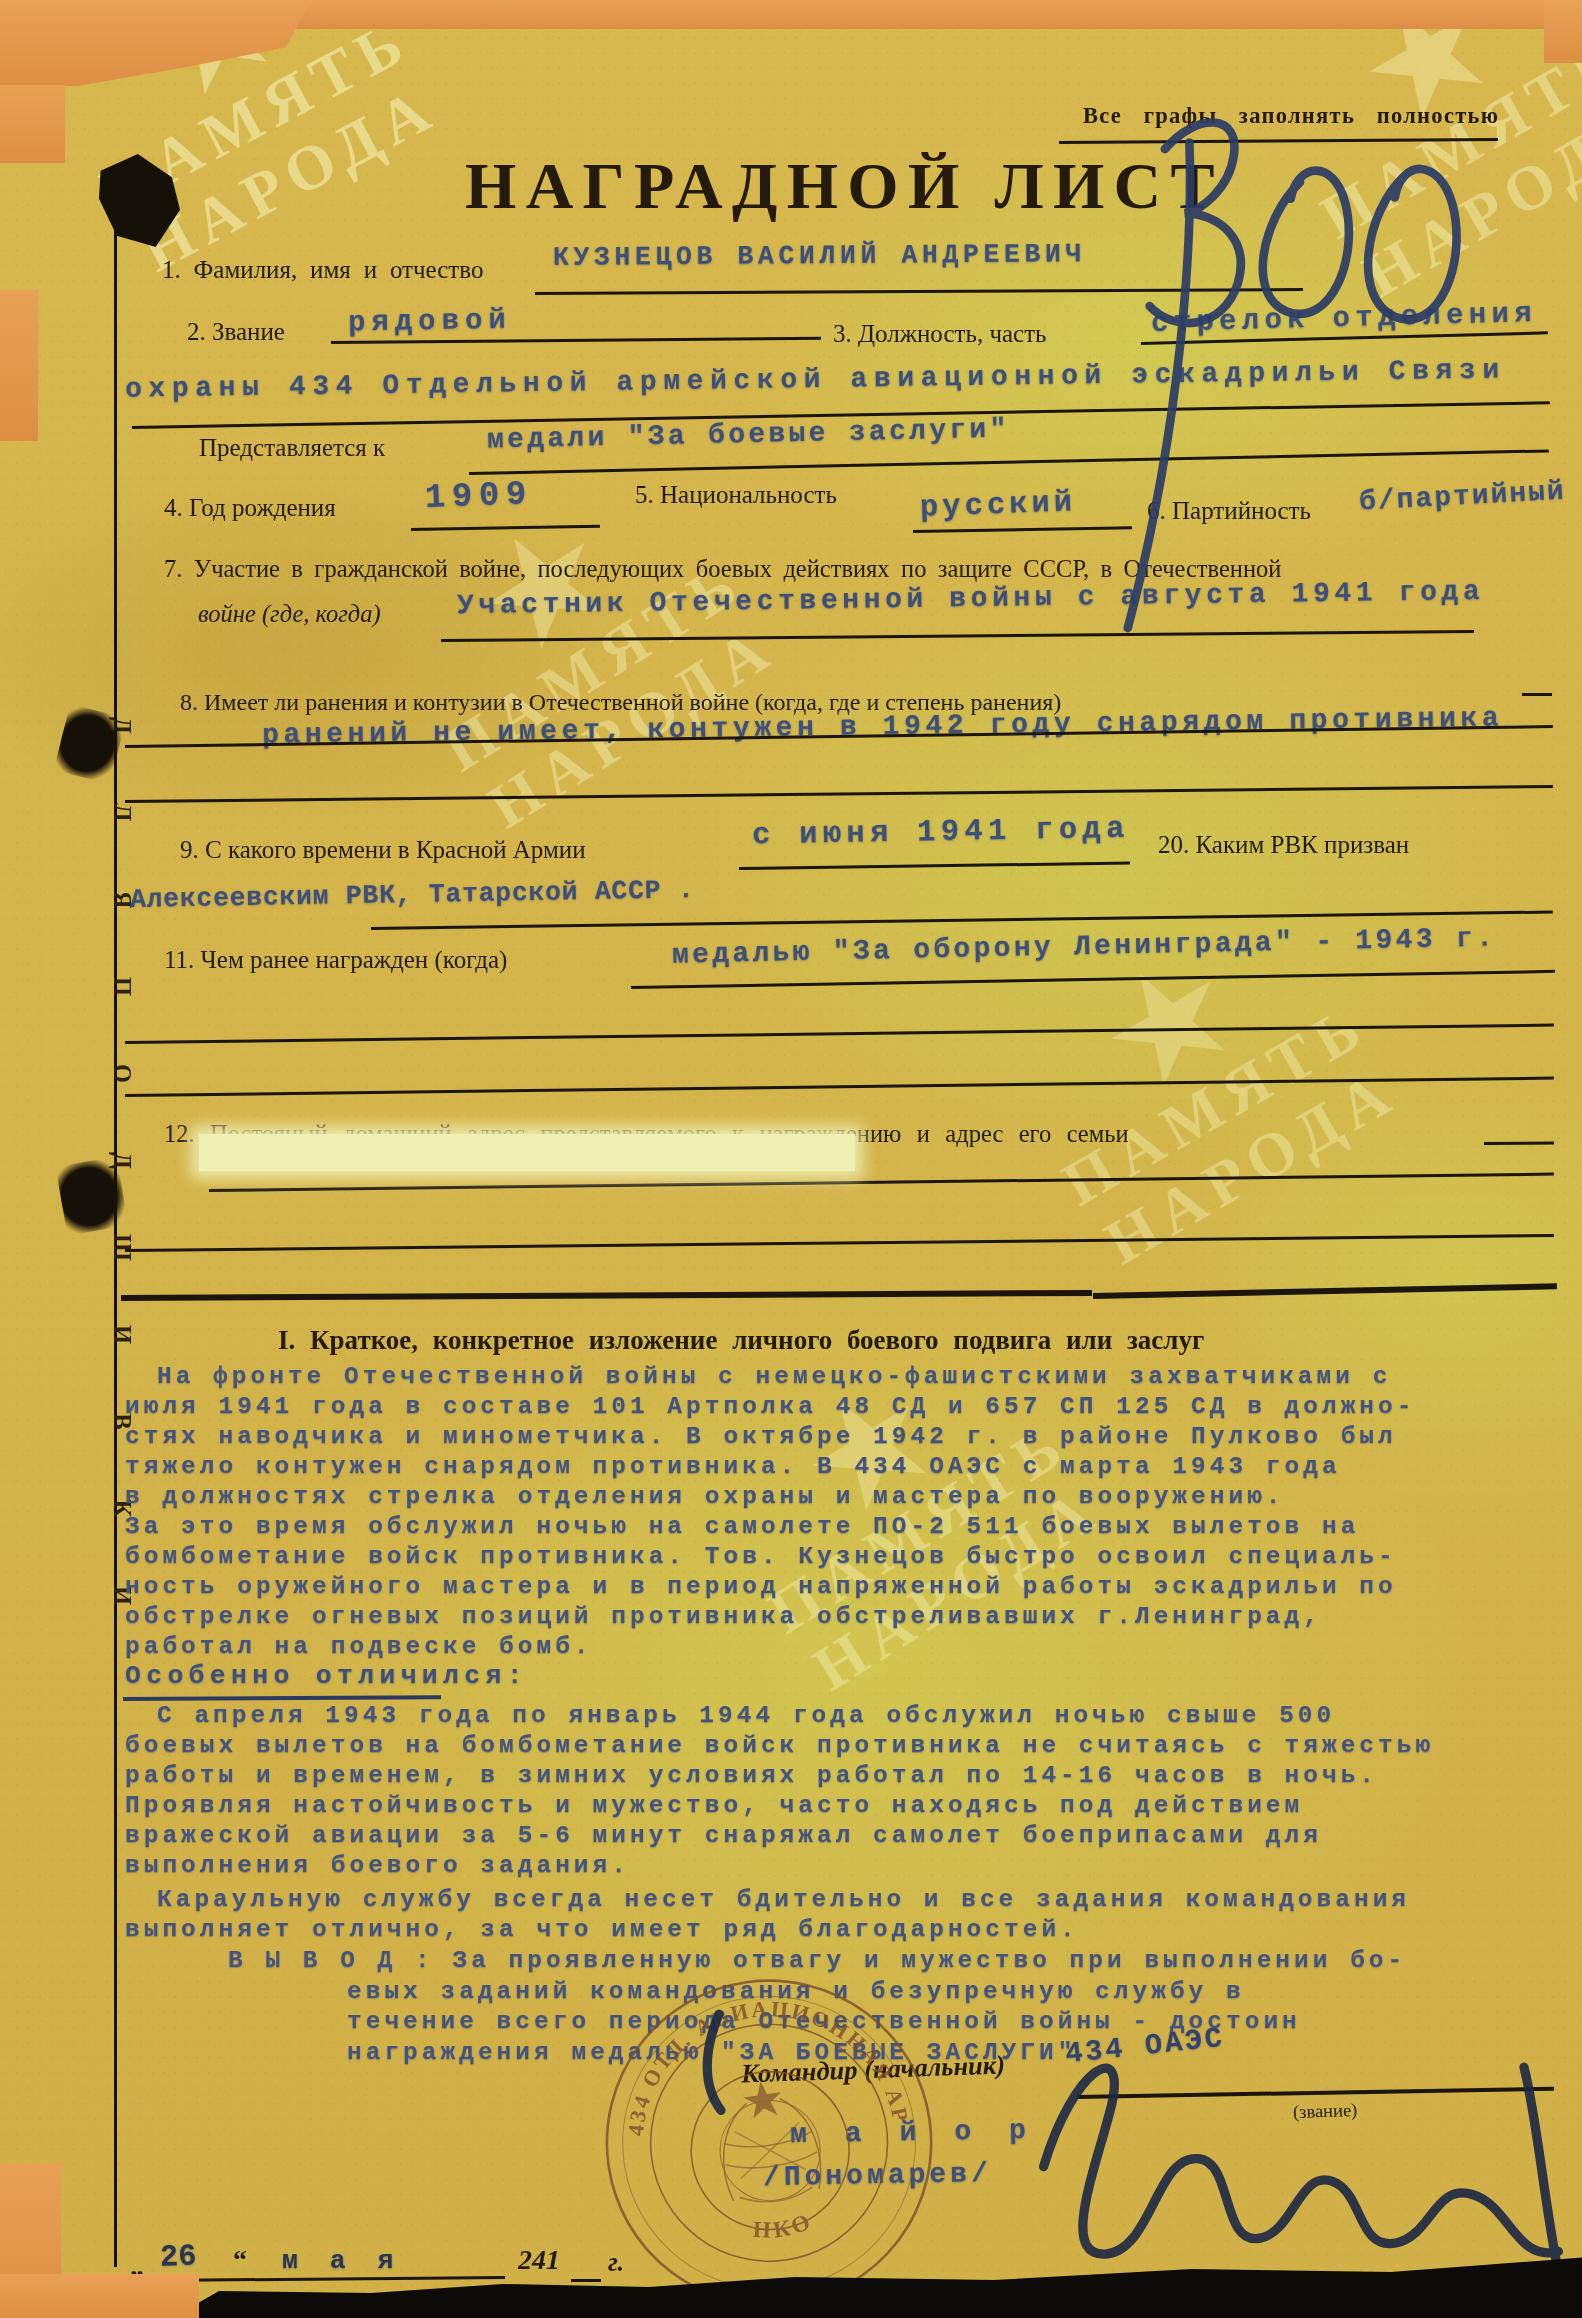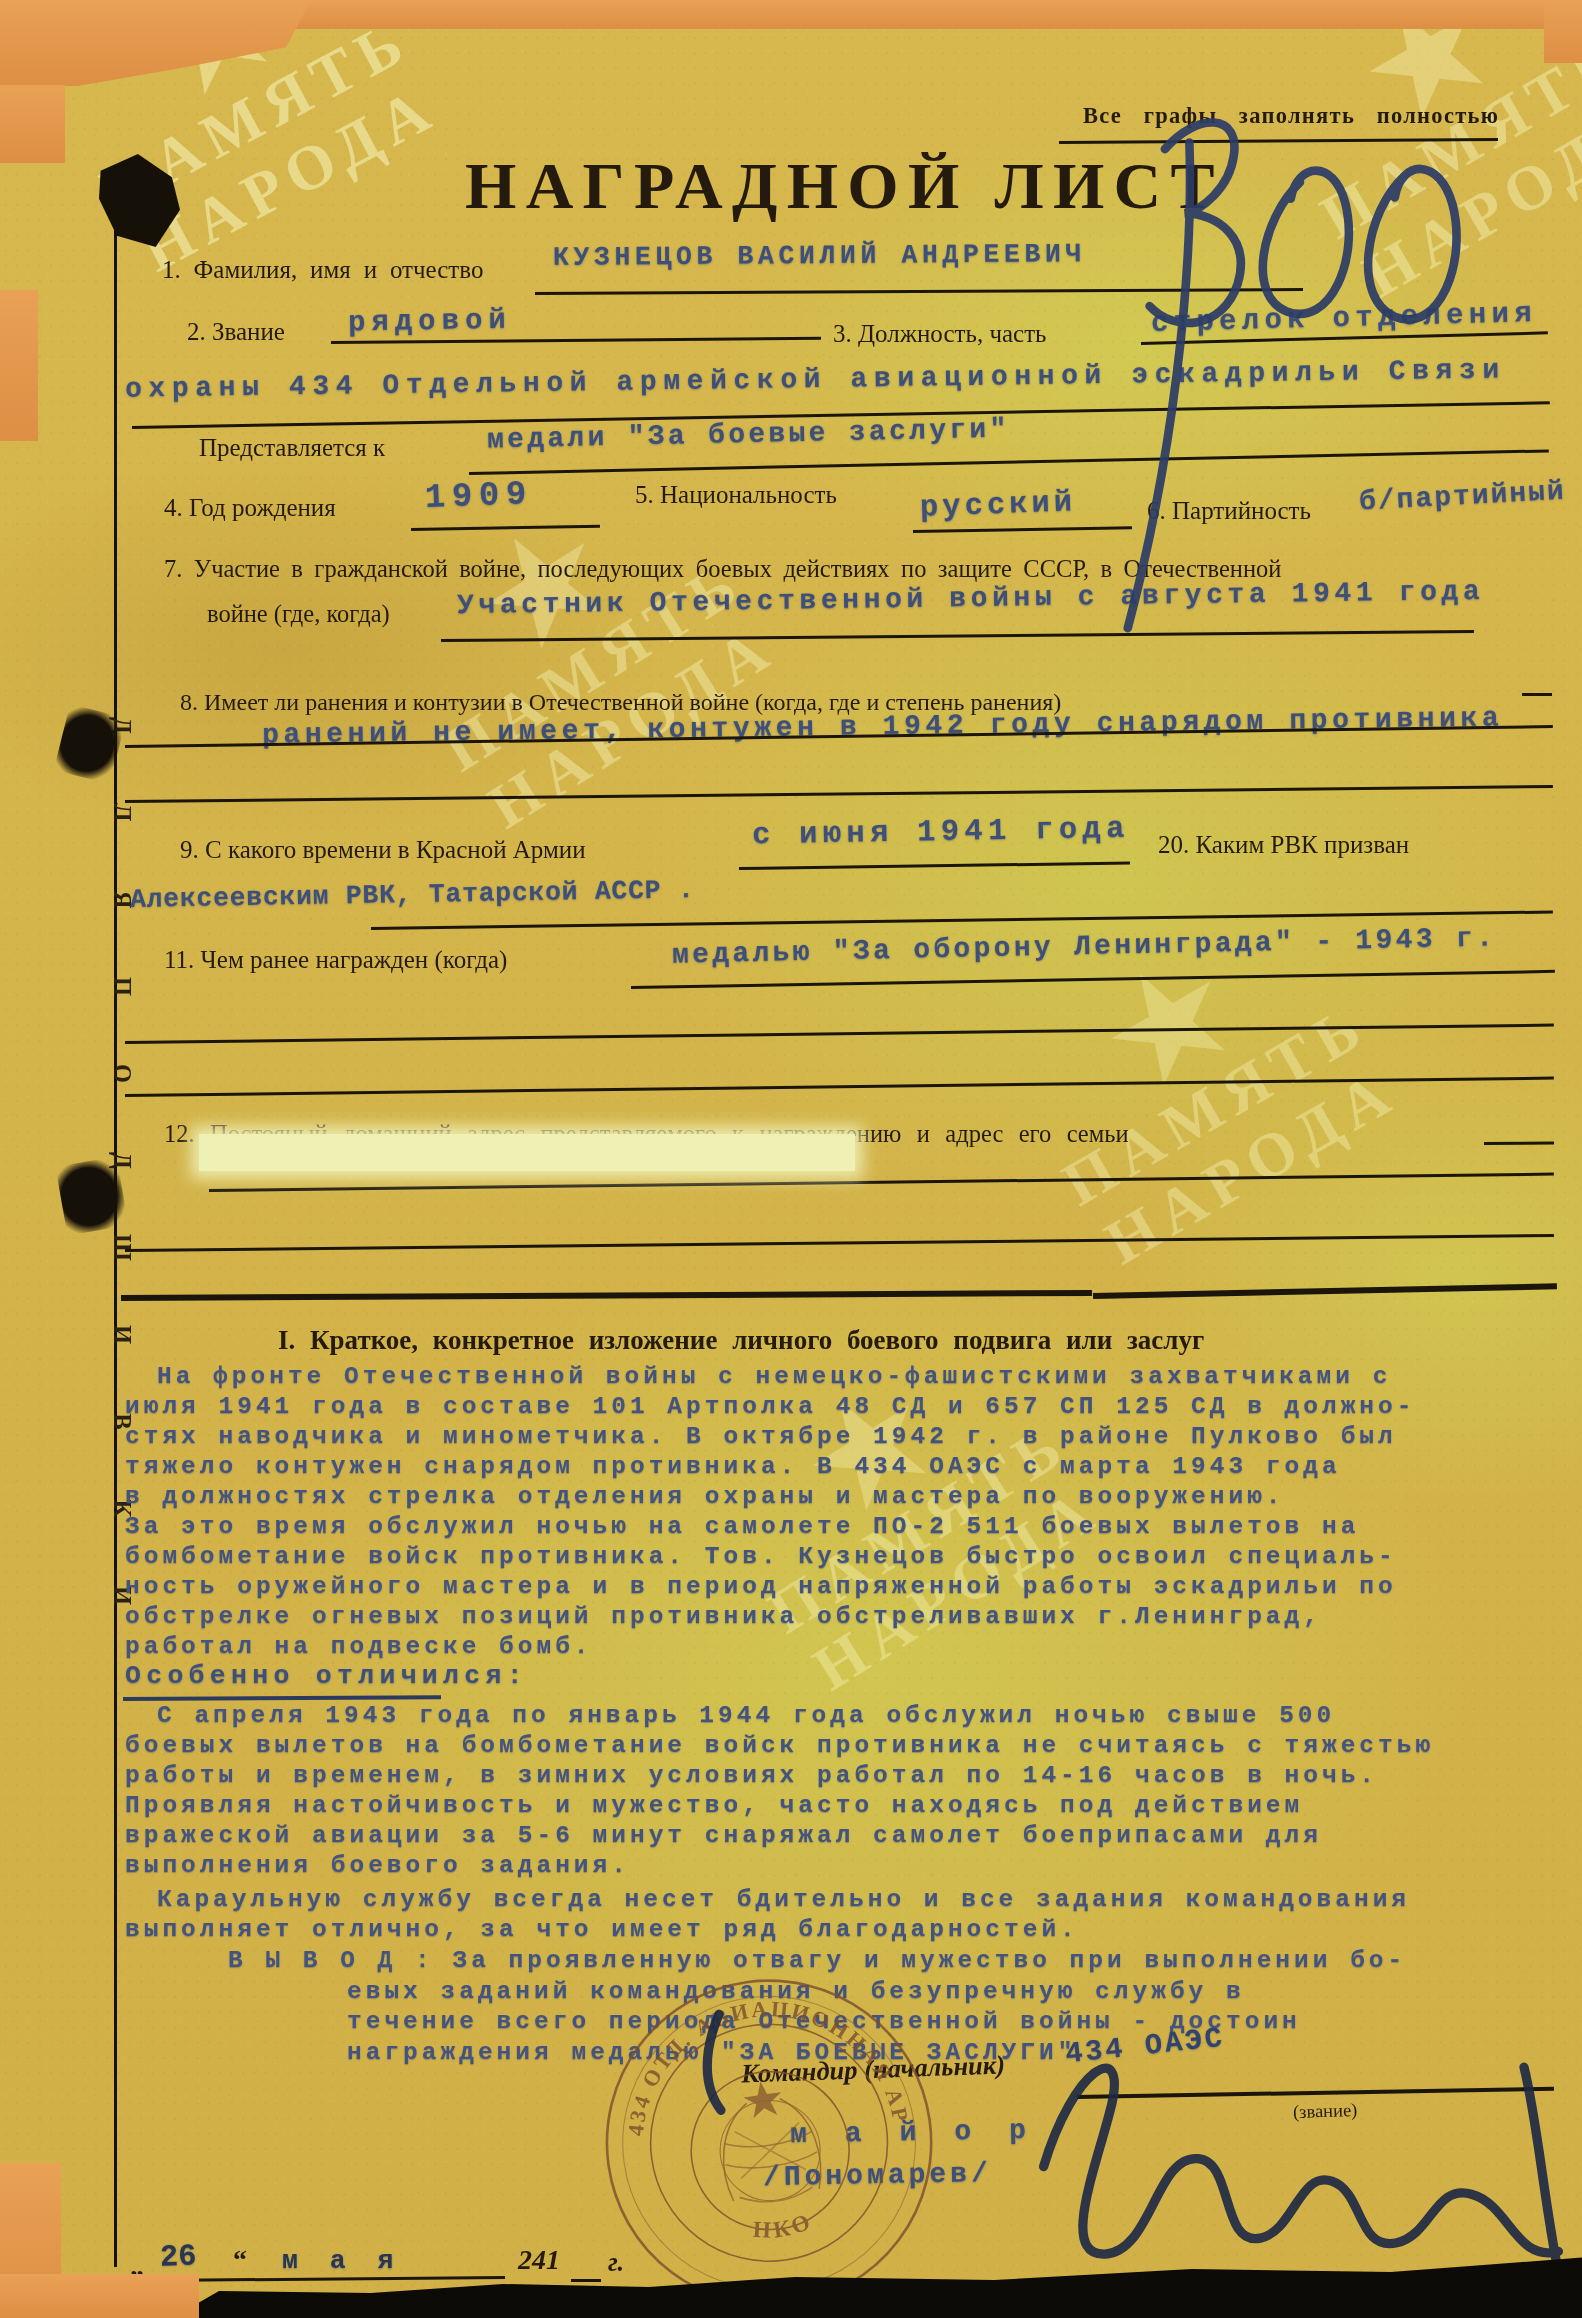--- a/index.html
+++ b/index.html
@@ -119,21 +119,21 @@
   <div class="lbl" style="left:164px;top:494px;font-size:25px;">4. Год рождения</div>
   <div class="typed" style="left:425px;top:477px;font-size:34px;letter-spacing:6.6px;transform:rotate(-2deg);">1909</div>
   <div class="r" style="left:411px;top:528px;width:189px;transform:rotate(-1deg);"></div>
   <div class="lbl" style="left:635px;top:481px;font-size:25px;">5. Национальность</div>
   <div class="typed" style="left:920px;top:488px;font-size:30.5px;letter-spacing:4px;transform:rotate(-2deg);">русский</div>
   <div class="r" style="left:913px;top:530px;width:219px;transform:rotate(-1deg);"></div>
   <div class="lbl" style="left:1147px;top:497px;font-size:25px;">6. Партийность</div>
   <div class="typed" style="left:1359px;top:481px;font-size:28px;letter-spacing:2px;transform:rotate(-3deg);">б/партийный</div>
 
   <div class="lbl" style="left:164px;top:555px;font-size:24.5px;word-spacing:5.3px;">7. Участие в гражданской войне, последующих боевых действиях по защите СССР, в Отечественной</div>
-  <div class="lbl" style="left:207px;top:600px;font-size:24.5px;">войне (где, когда)</div>
+  <div class="lbl" style="left:198px;top:600px;font-size:24.5px;font-style:italic;">войне (где, когда)</div>
   <div class="typed" style="left:457px;top:583px;font-size:28px;letter-spacing:4.6px;transform:rotate(-0.8deg);">Участник Отечественной войны с августа 1941 года</div>
   <div class="r" style="left:441px;top:639px;width:1033px;height:3.3px;transform:rotate(-0.5deg);"></div>
 
   <div class="lbl" style="left:180px;top:689px;font-size:24px;">8. Имеет ли ранения и контузии в Отечественной войне (когда, где и степень ранения)</div>
   <div class="r" style="left:1522px;top:693px;width:30px;"></div>
   <div class="typed" style="left:262px;top:711px;font-size:28px;letter-spacing:4.6px;transform:rotate(-0.8deg);">ранений не имеет, контужен в 1942 году снарядом противника</div>
   <div class="r" style="left:125px;top:745px;width:1428px;height:3.3px;transform:rotate(-0.8deg);"></div>
   <div class="r" style="left:125px;top:800px;width:1428px;transform:rotate(-0.6deg);"></div>
 
   <div class="lbl" style="left:180px;top:829px;font-size:25px;margin-top:7px;">9. С какого времени в Красной Армии</div>

